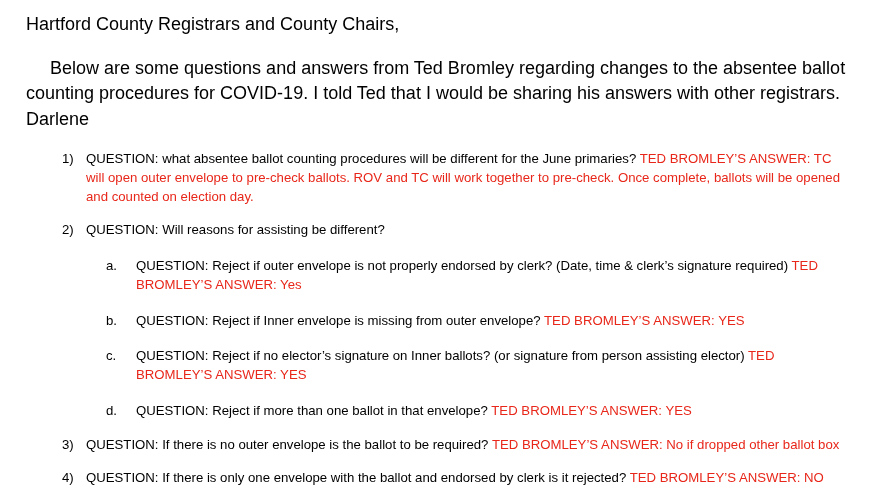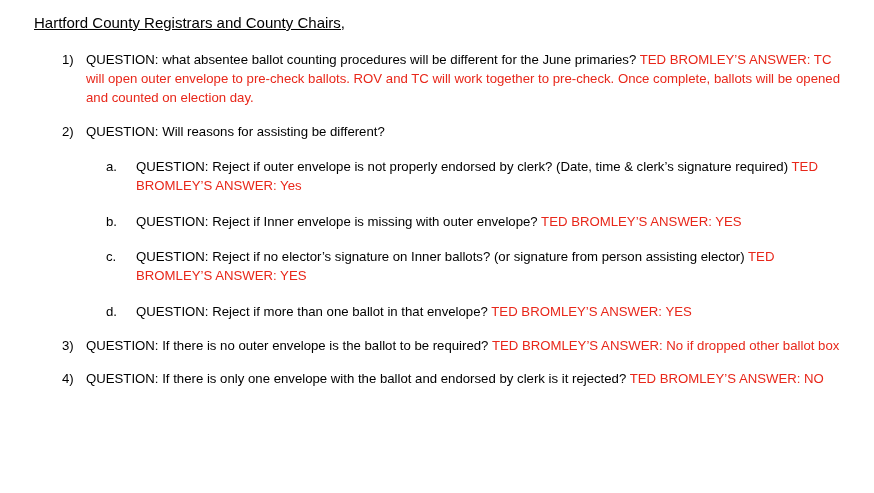--- a/index.html
+++ b/index.html
@@ -19,24 +19,23 @@
     width: 874px;
     height: 493px;
     padding: 0;
     box-sizing: border-box;
   }
   .doc {
     padding: 10px 22px 0 22px;
     box-sizing: border-box;
   }
   p {
-    margin: 12px;
-    font-size: 15px;
+    margin: 4px;
+    font-size: 18px;
     line-height: 1.42;
-    text-decoration: underline;
   }
   .salutation {
     margin-top: 2px;
   }
   .intro {
     margin-top: 18px;
     text-indent: 24px;
   }
   .section-heading {
     margin-top: 42px;
@@ -85,20 +84,21 @@
   .q-item.first-q { margin-top: 18px; }
 </style>
 </head>
 <body>
 
 <div class="page">
   <div class="doc">
 
     <p class="salutation">Hartford County Registrars and County Chairs,</p>
 
+    <p class="intro">Below are some questions and answers from Ted Bromley regarding changes to the absentee ballot counting procedures for COVID-19.  I told Ted that I would be sharing his answers with other registrars.  Darlene</p>
 
 
     <ol class="q-list">
 
       <li class="q-item first-q">
         <span class="marker">1)</span>
         <span>QUESTION: what absentee ballot counting procedures will be different for the June primaries?</span>
         <span class="answer">TED BROMLEY’S ANSWER: TC will open outer envelope to pre-check ballots.  ROV and TC will work together to pre-check.  Once complete, ballots will be opened and counted on election day.</span>
       </li>
 
@@ -106,21 +106,21 @@
         <span class="marker">2)</span>
         <span>QUESTION: Will reasons for assisting be different?</span>
         <ol class="sub-list">
           <li class="sub-item">
             <span class="marker">a.</span>
             <span>QUESTION: Reject if outer envelope is not properly endorsed by clerk? (Date, time &amp; clerk’s signature required)</span>
             <span class="answer">TED BROMLEY’S ANSWER: Yes</span>
           </li>
           <li class="sub-item">
             <span class="marker">b.</span>
-            <span>QUESTION: Reject if Inner envelope is missing with outer envelope?</span>
+            <span>QUESTION: Reject if Inner envelope is missing from outer envelope?</span>
             <span class="answer">TED BROMLEY’S ANSWER: YES</span>
           </li>
           <li class="sub-item">
             <span class="marker">c.</span>
             <span>QUESTION: Reject if no elector’s signature on Inner ballots? (or signature from person assisting elector)</span>
             <span class="answer">TED BROMLEY’S ANSWER: YES</span>
           </li>
           <li class="sub-item">
             <span class="marker">d.</span>
             <span>QUESTION:  Reject if more than one ballot in that envelope?</span>

